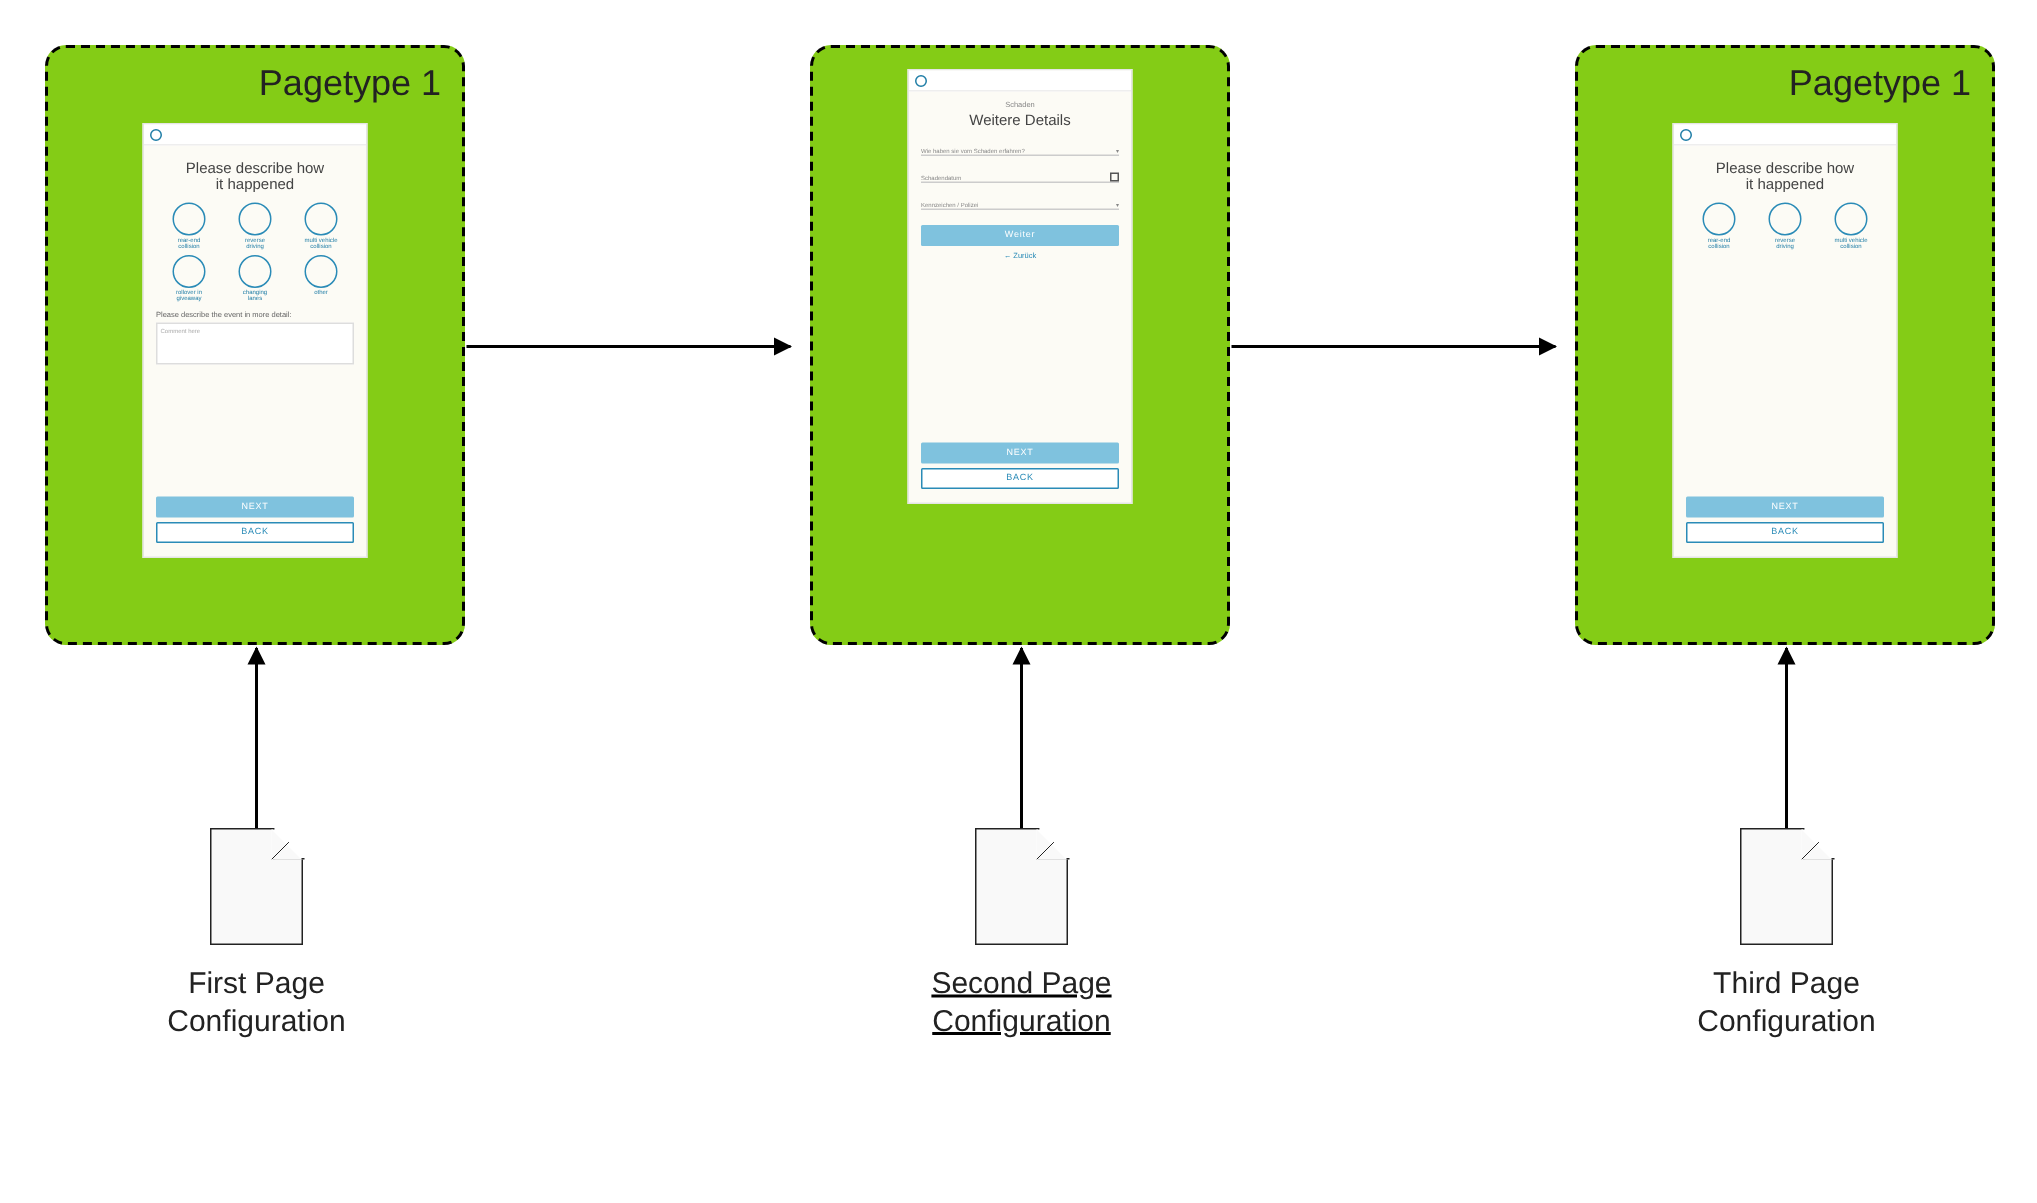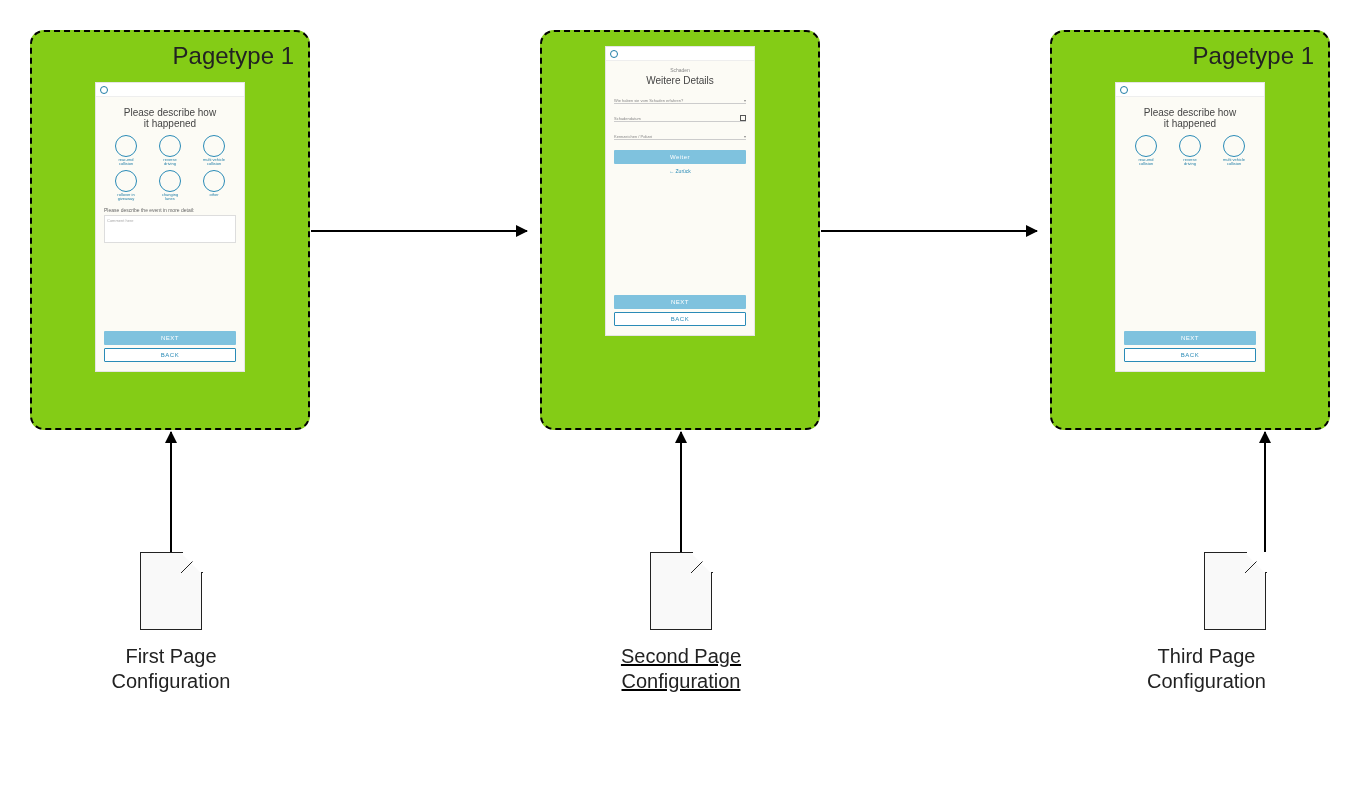--- a/index.html
+++ b/index.html
@@ -284,21 +284,21 @@
   <div class="config-group" style="left:576px; top:402px; width:150px;text-decoration:underline;">
     <div class="arrow-v"></div>
     <div class="file-icon">
       <div class="file-corner"></div>
         <div class="file-fold"></div>
     </div>
     <div class="cfg-label">Second Page
 Configuration</div>
   </div>
 
-  <div class="config-group" style="left:1086px; top:402px; width:150px;align-items:flex-end;">
+  <div class="config-group" style="left:1086px; top:402px; width:150px;">
     <div class="arrow-v"></div>
     <div class="file-icon">
       <div class="file-corner"></div>
         <div class="file-fold"></div>
     </div>
     <div class="cfg-label">Third Page
 Configuration</div>
   </div>
 
 </div>

